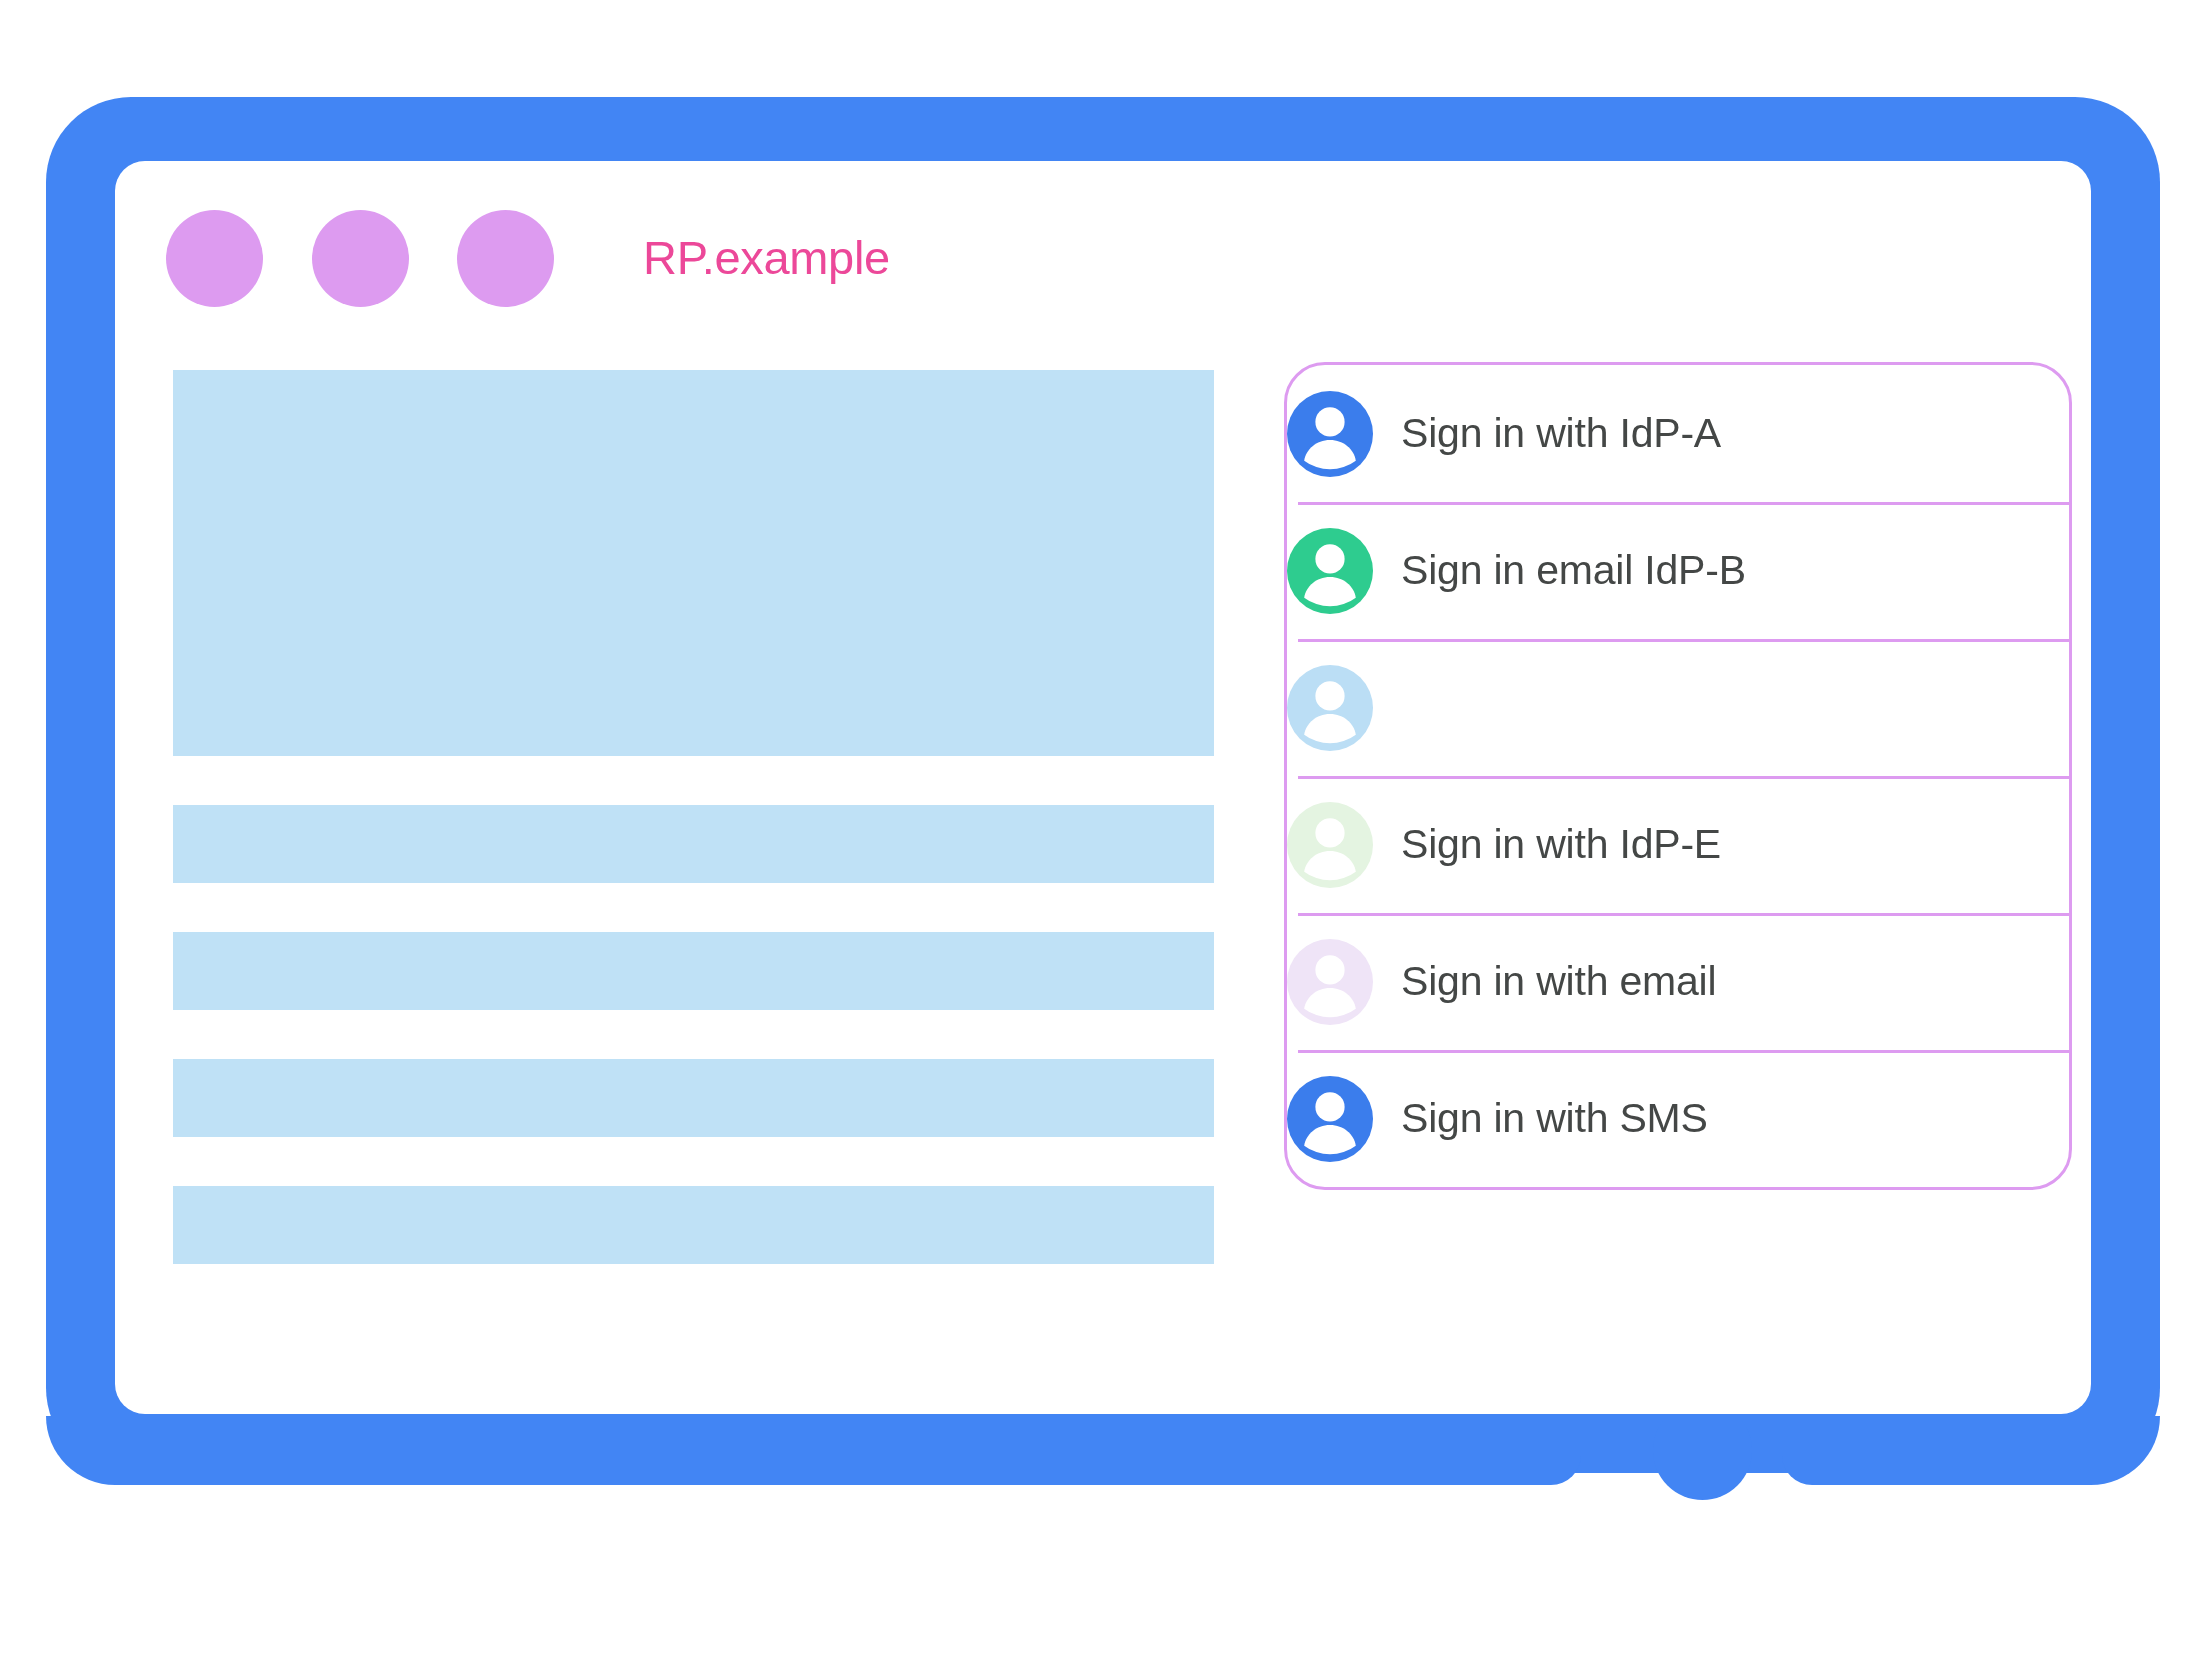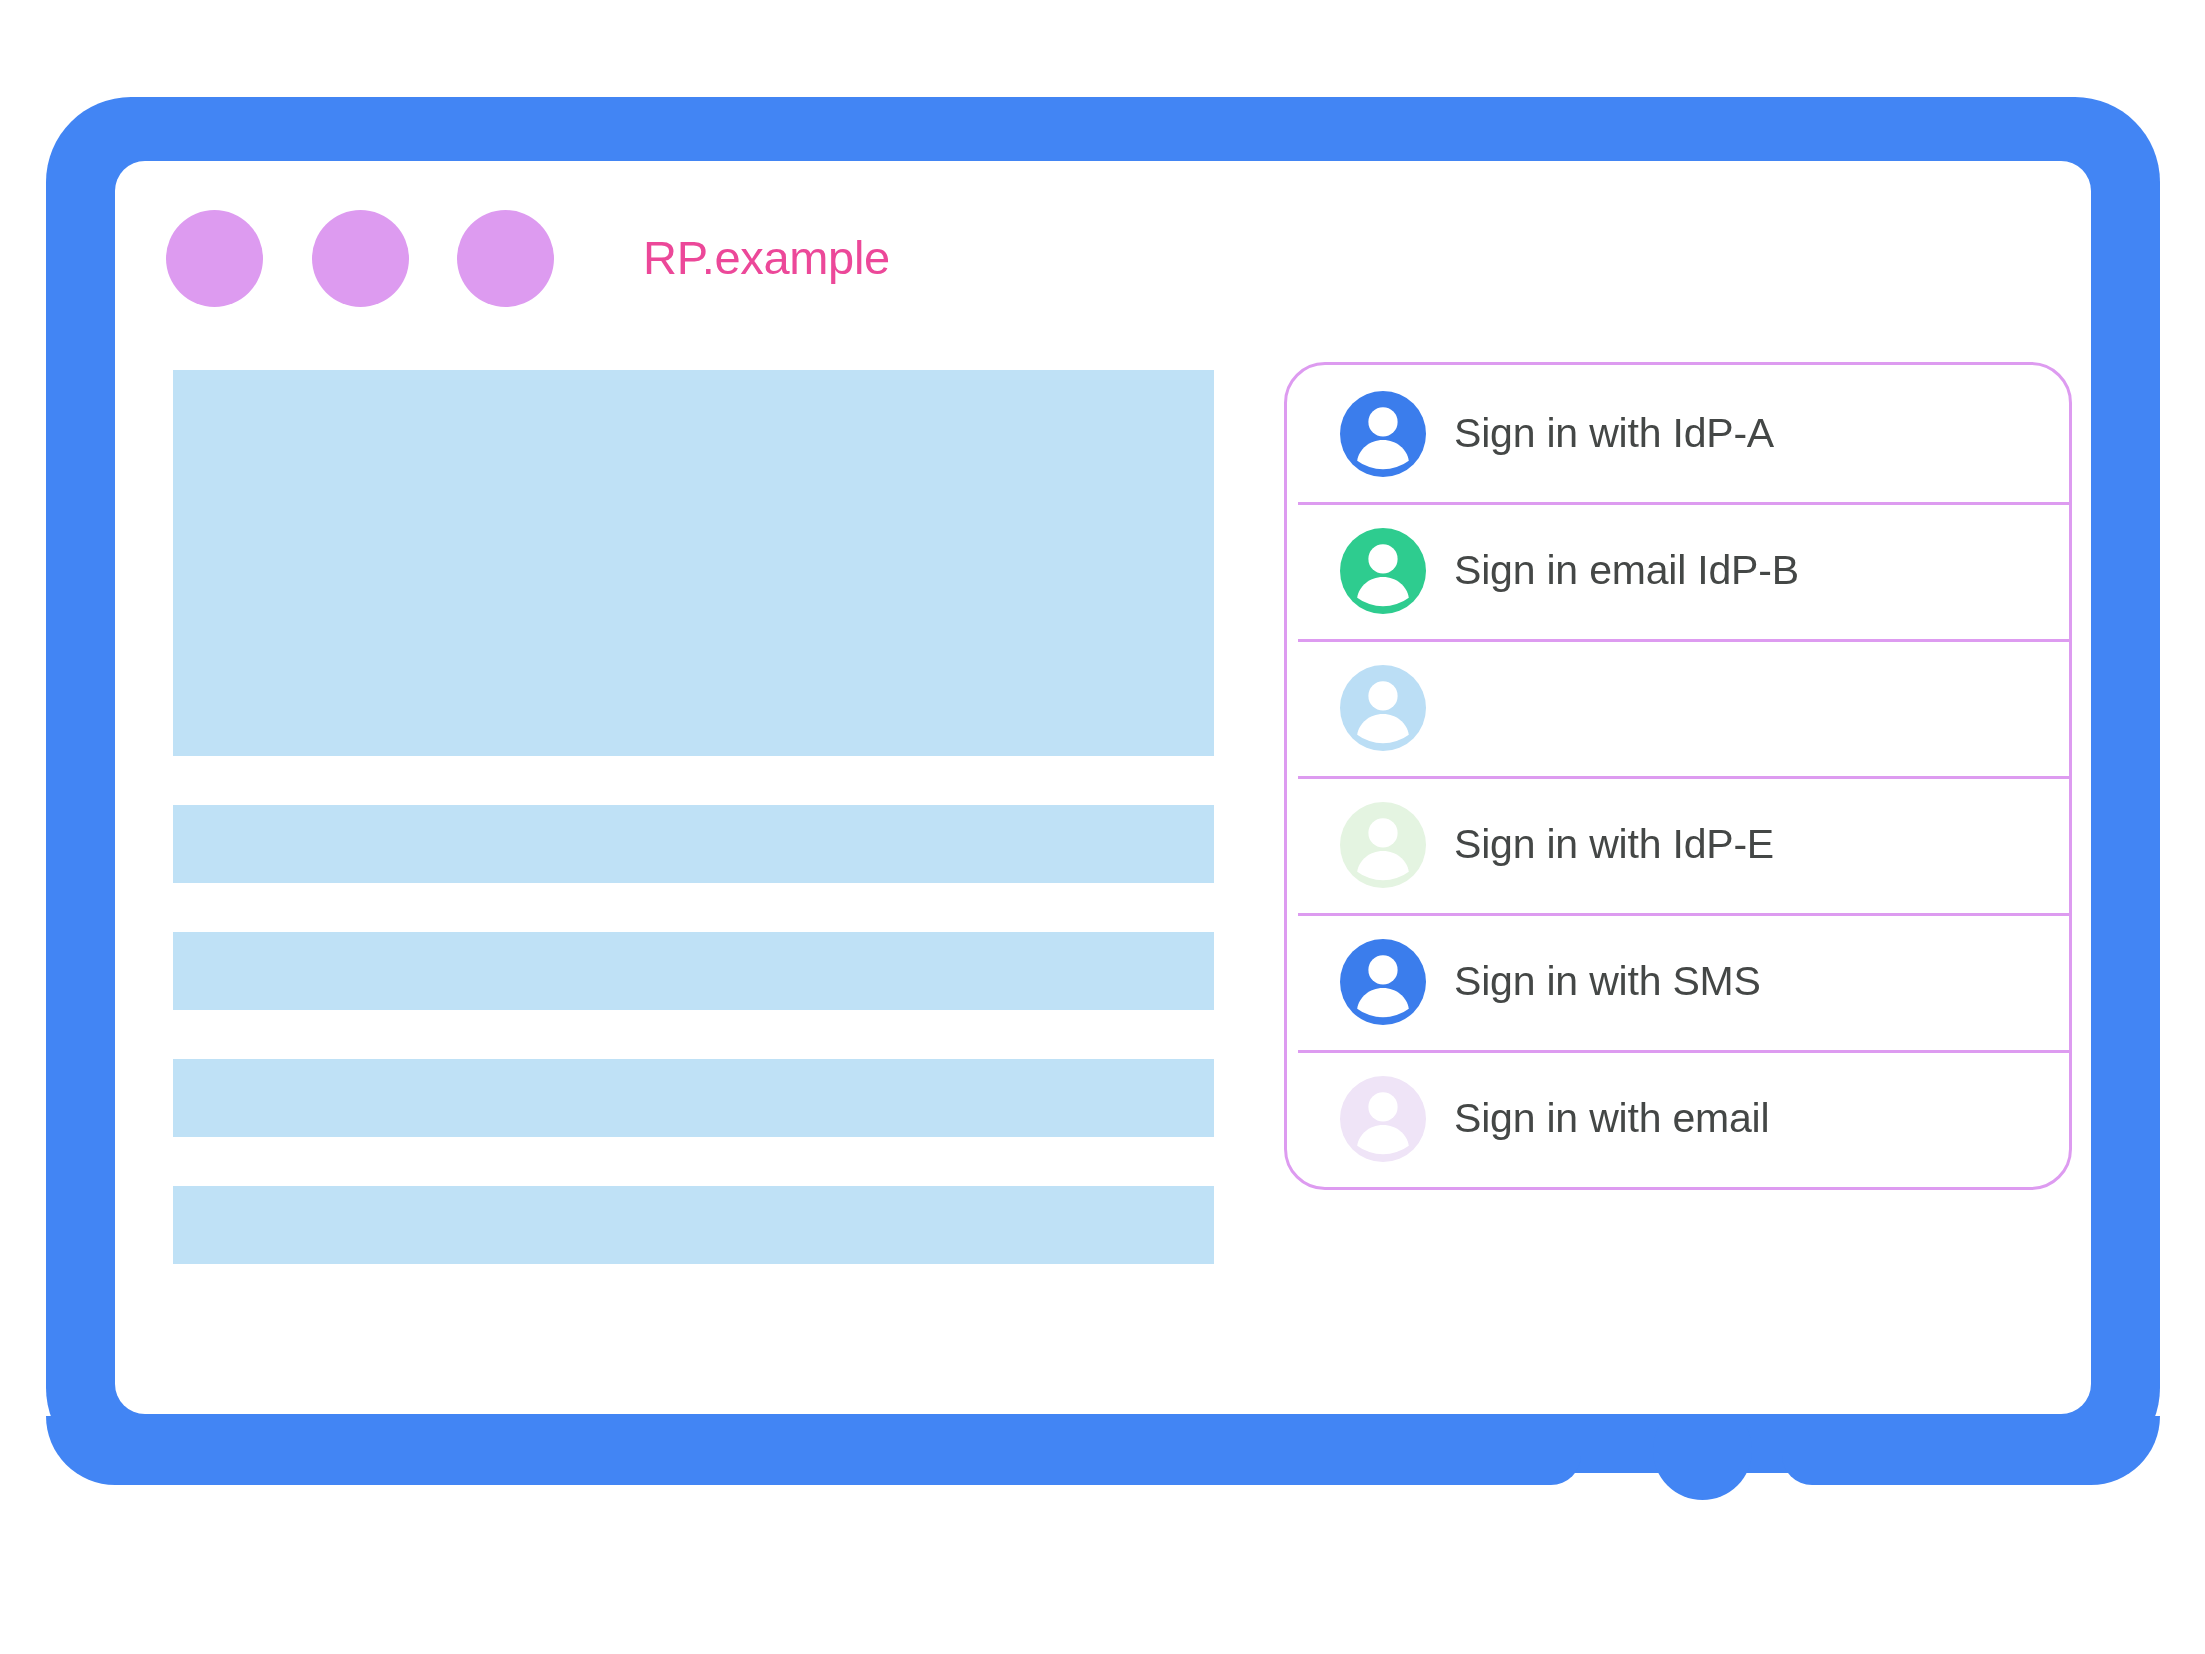--- a/index.html
+++ b/index.html
@@ -120,21 +120,20 @@
     border: 3.5px solid #dd9bf0;
     border-radius: 41px;
     box-sizing: border-box;
     overflow: hidden;
   }
   .signin-row {
     position: relative;
     display: flex;
     align-items: center;
     height: 137px;
-    padding-left: 53px;
     box-sizing: border-box;
   }
   .signin-row + .signin-row::before {
     content: "";
     position: absolute;
     left: 10.6px;
     right: -3.5px;
     top: 0;
     height: 2.6px;
     background: #dd9bf0;
@@ -207,31 +206,31 @@
         <div class="signin-row">
           <svg class="avatar" viewBox="0 0 100 100">
             <circle cx="50" cy="50" r="50" fill="#E4F4E1"></circle>
             <circle cx="50" cy="36" r="17" fill="#ffffff"></circle>
             <path d="M50 57c-16 0-28 11-30 24a50 50 0 0 0 60 0c-2-13-14-24-30-24z" fill="#ffffff"></path>
           </svg>
           <span class="signin-label">Sign in with IdP-E</span>
         </div>
         <div class="signin-row">
           <svg class="avatar" viewBox="0 0 100 100">
+            <circle cx="50" cy="50" r="50" fill="#EFE4F7"></circle>
+            <circle cx="50" cy="36" r="17" fill="#ffffff"></circle>
+            <path d="M50 57c-16 0-28 11-30 24a50 50 0 0 0 60 0c-2-13-14-24-30-24z" fill="#ffffff"></path>
+          </svg>
+          <span class="signin-label">Sign in with email</span>
+        </div>
+        <div class="signin-row">
+          <svg class="avatar" viewBox="0 0 100 100">
             <circle cx="50" cy="50" r="50" fill="#3B7DEC"></circle>
             <circle cx="50" cy="36" r="17" fill="#ffffff"></circle>
             <path d="M50 57c-16 0-28 11-30 24a50 50 0 0 0 60 0c-2-13-14-24-30-24z" fill="#ffffff"></path>
           </svg>
           <span class="signin-label">Sign in with SMS</span>
-        </div>
-        <div class="signin-row">
-          <svg class="avatar" viewBox="0 0 100 100">
-            <circle cx="50" cy="50" r="50" fill="#EFE4F7"></circle>
-            <circle cx="50" cy="36" r="17" fill="#ffffff"></circle>
-            <path d="M50 57c-16 0-28 11-30 24a50 50 0 0 0 60 0c-2-13-14-24-30-24z" fill="#ffffff"></path>
-          </svg>
-          <span class="signin-label">Sign in with email</span>
         </div>
       </div>
 
   </div>
 </div>
 
 
 </body></html>

